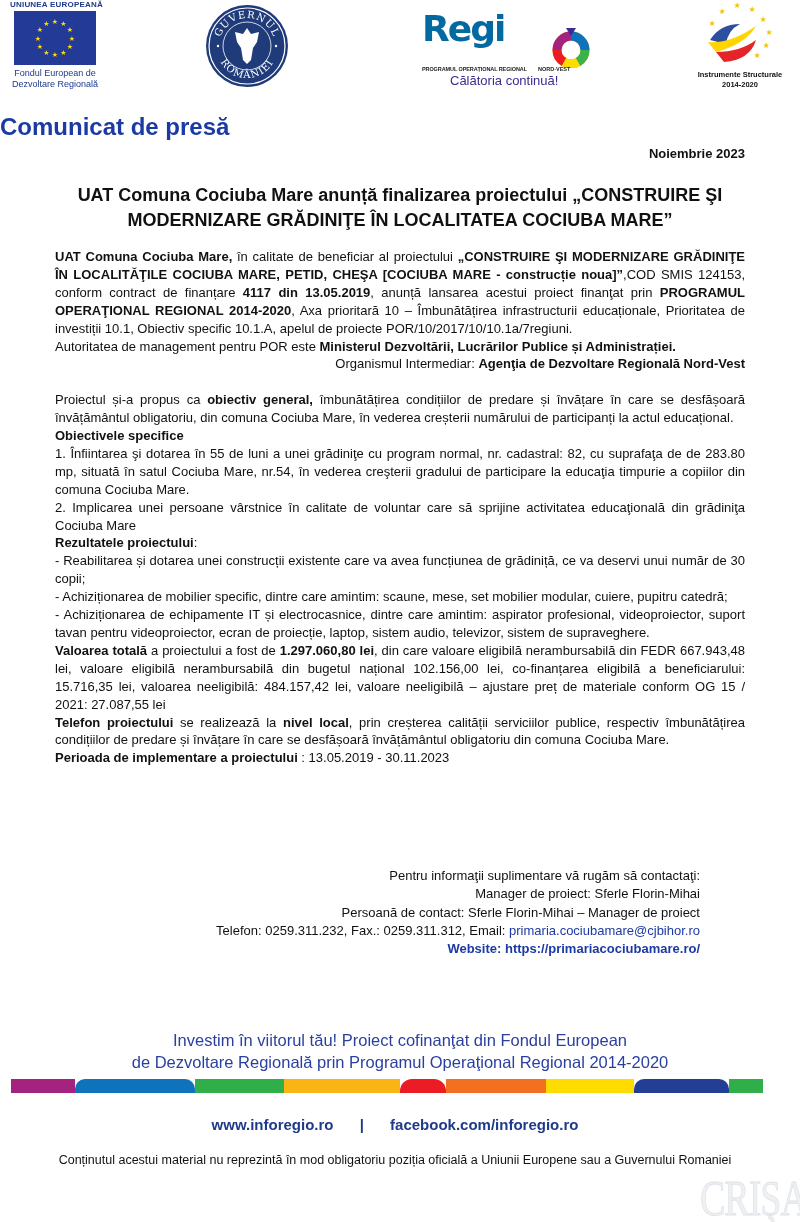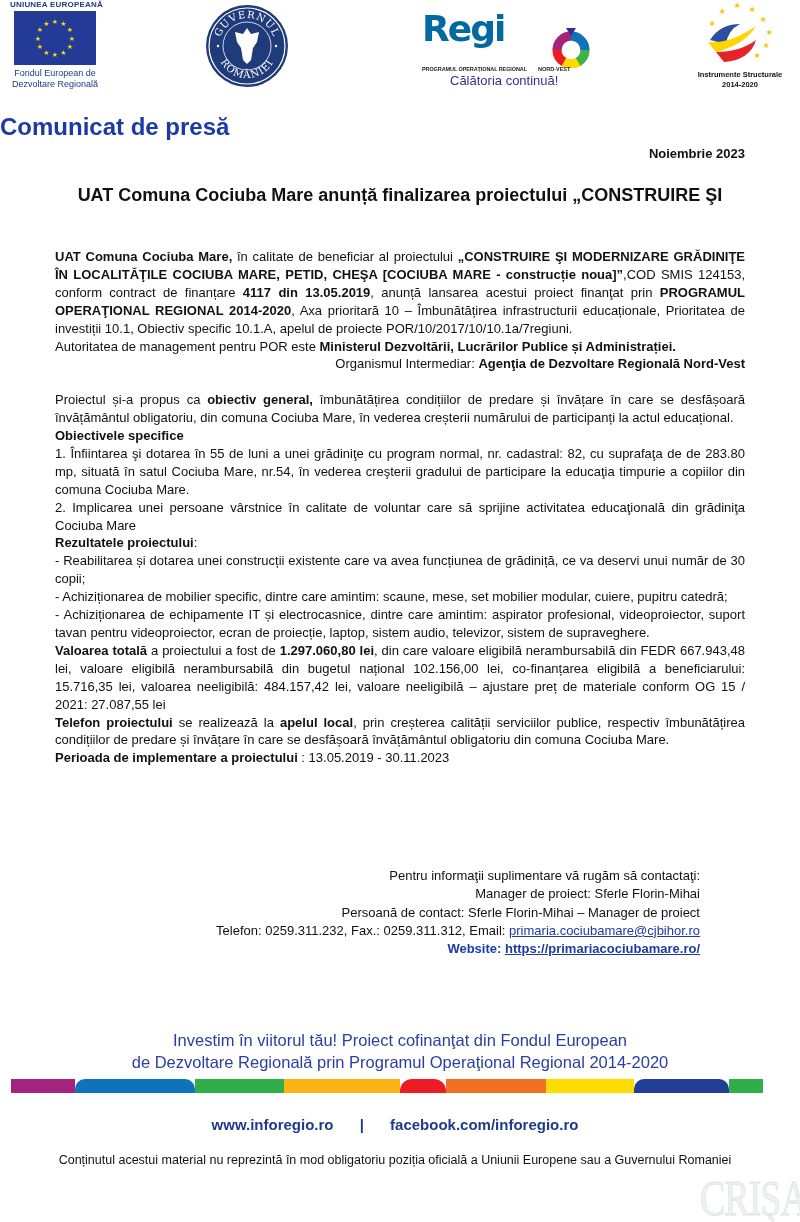--- a/index.html
+++ b/index.html
@@ -34,21 +34,21 @@
     .date { position: absolute; top: 146px; right: 55px; font-size: 13px; font-weight: bold; color: #111; }
 
     .headline { position: absolute; top: 183px; left: 40px; width: 720px; text-align: center; font-size: 18px; font-weight: bold; line-height: 25px; color: #111; }
 
     .body { position: absolute; top: 248px; left: 55px; width: 690px; font-size: 13px; line-height: 17.9px; text-align: justify; color: #111; }
     .body p { margin: 0; }
     .body b { font-weight: bold; }
     .gap { height: 17.9px; }
 
     .contact { position: absolute; top: 867px; left: 0; width: 700px; text-align: right; font-size: 13px; line-height: 18.3px; color: #111; }
-    .contact .link { color: #1c3aa4; text-decoration: underline; }
+    .contact .link { color: #1c3aa4; }
     .contact .web-label { color: #1c3aa4; font-weight: bold; }
 
     .invest { position: absolute; top: 1029px; left: 0; width: 800px; text-align: center; font-size: 16.5px; line-height: 22px; color: #2a3fa0; }
 
     .stripe { position: absolute; top: 1079px; left: 11px; width: 752px; height: 14px; display: flex; }
     .stripe div { height: 14px; }
 
     .footer-links { position: absolute; top: 1116px; left: 0; width: 790px; text-align: center; font-size: 15px; font-weight: bold; color: #1f3a8a; }
     .footer-links .sep { display: inline-block; margin: 0 22px; }
 
@@ -139,37 +139,38 @@
       <div>2014-2020</div>
     </div>
   </div>
 </div>
 
 <div class="title">Comunicat de presă</div>
 <div class="date">Noiembrie  2023</div>
 
 <div class="headline">
   <div>UAT Comuna Cociuba Mare anunță finalizarea proiectului „CONSTRUIRE ŞI</div>
+  <div>MODERNIZARE GRĂDINIŢE ÎN LOCALITATEA COCIUBA MARE”</div>
 </div>
 
 <div class="body">
   <p><b>UAT Comuna Cociuba Mare,</b><span> în calitate de beneficiar al proiectului </span><b>„CONSTRUIRE ŞI MODERNIZARE GRĂDINIŢE ÎN LOCALITĂŢILE COCIUBA MARE, PETID, CHEŞA [COCIUBA MARE - construcție noua]”</b><span>,COD SMIS 124153, conform contract de finanțare </span><b>4117 din 13.05.2019</b><span>, anunță lansarea acestui proiect finanţat prin </span><b>PROGRAMUL OPERAŢIONAL REGIONAL 2014-2020</b><span>, Axa prioritară 10 – Îmbunătățirea infrastructurii educaționale, Prioritatea de investiții 10.1, Obiectiv specific 10.1.A, apelul de proiecte POR/10/2017/10/10.1a/7regiuni.</span></p>
   <p style="text-align:left"><span>Autoritatea de management pentru POR este </span><b>Ministerul Dezvoltării, Lucrărilor Publice și Administrației.</b></p>
   <p style="text-align:right"><span>Organismul Intermediar: </span><b>Agenţia de Dezvoltare Regională Nord-Vest</b></p>
   <div class="gap"></div>
   <p><span>Proiectul și-a propus ca </span><b>obiectiv general,</b><span> îmbunătățirea condițiilor de predare și învățare în care se desfășoară învățământul obligatoriu, din comuna Cociuba Mare, în vederea creșterii numărului de participanți la actul educațional.</span></p>
   <p><b>Obiectivele specifice</b></p>
   <p>1. Înfiintarea şi dotarea în 55 de luni a unei grădiniţe cu program normal, nr. cadastral: 82, cu suprafaţa de de 283.80 mp, situată în satul Cociuba Mare, nr.54, în vederea creşterii gradului de participare la educaţia timpurie a copiilor din comuna Cociuba Mare.</p>
   <p>2. Implicarea unei persoane vârstnice în calitate de voluntar care să sprijine activitatea educaţională din grădiniţa Cociuba Mare</p>
   <p><b>Rezultatele proiectului</b><span>:</span></p>
   <p>- Reabilitarea și dotarea unei construcții existente care va avea funcțiunea de grădiniță, ce va deservi unui număr de 30 copii;</p>
   <p>- Achiziționarea de mobilier specific, dintre care amintim: scaune, mese, set mobilier modular, cuiere, pupitru catedră;</p>
   <p>- Achiziționarea de echipamente IT și electrocasnice, dintre care amintim: aspirator profesional, videoproiector, suport tavan pentru videoproiector, ecran de proiecție, laptop, sistem audio, televizor, sistem de supraveghere.</p>
   <p><b>Valoarea totală</b><span> a proiectului a fost de </span><b>1.297.060,80 lei</b><span>, din care valoare eligibilă nerambursabilă din FEDR 667.943,48 lei, valoare eligibilă nerambursabilă din bugetul național 102.156,00 lei, co-finanțarea eligibilă a beneficiarului: 15.716,35 lei, valoarea neeligibilă: 484.157,42 lei, valoare neeligibilă – ajustare preț de materiale conform OG 15 / 2021: 27.087,55 lei</span></p>
-  <p><b>Telefon proiectului</b><span> se realizează la </span><b>apelul local</b><span>, prin creșterea calității serviciilor publice, respectiv îmbunătățirea condițiilor de predare și învățare în care se desfășoară învățământul obligatoriu din comuna Cociuba Mare.</span></p>
+  <p><b>Telefon proiectului</b><span> se realizează la </span><b>nivel local</b><span>, prin creșterea calității serviciilor publice, respectiv îmbunătățirea condițiilor de predare și învățare în care se desfășoară învățământul obligatoriu din comuna Cociuba Mare.</span></p>
   <p><b>Perioada de implementare a proiectului</b><span> : 13.05.2019 - 30.11.2023</span></p>
 </div>
 
 <div class="contact">
   <div>Pentru informaţii suplimentare vă rugăm să contactaţi:</div>
   <div>Manager de proiect: Sferle Florin-Mihai</div>
   <div>Persoană de contact: Sferle Florin-Mihai – Manager de proiect</div>
   <div><span>Telefon: 0259.311.232, Fax.: 0259.311.312, Email: </span><span class="link">primaria.cociubamare@cjbihor.ro</span></div>
   <div><span class="web-label">Website: </span><span class="link web-label">https://primariacociubamare.ro/</span></div>
 </div>

